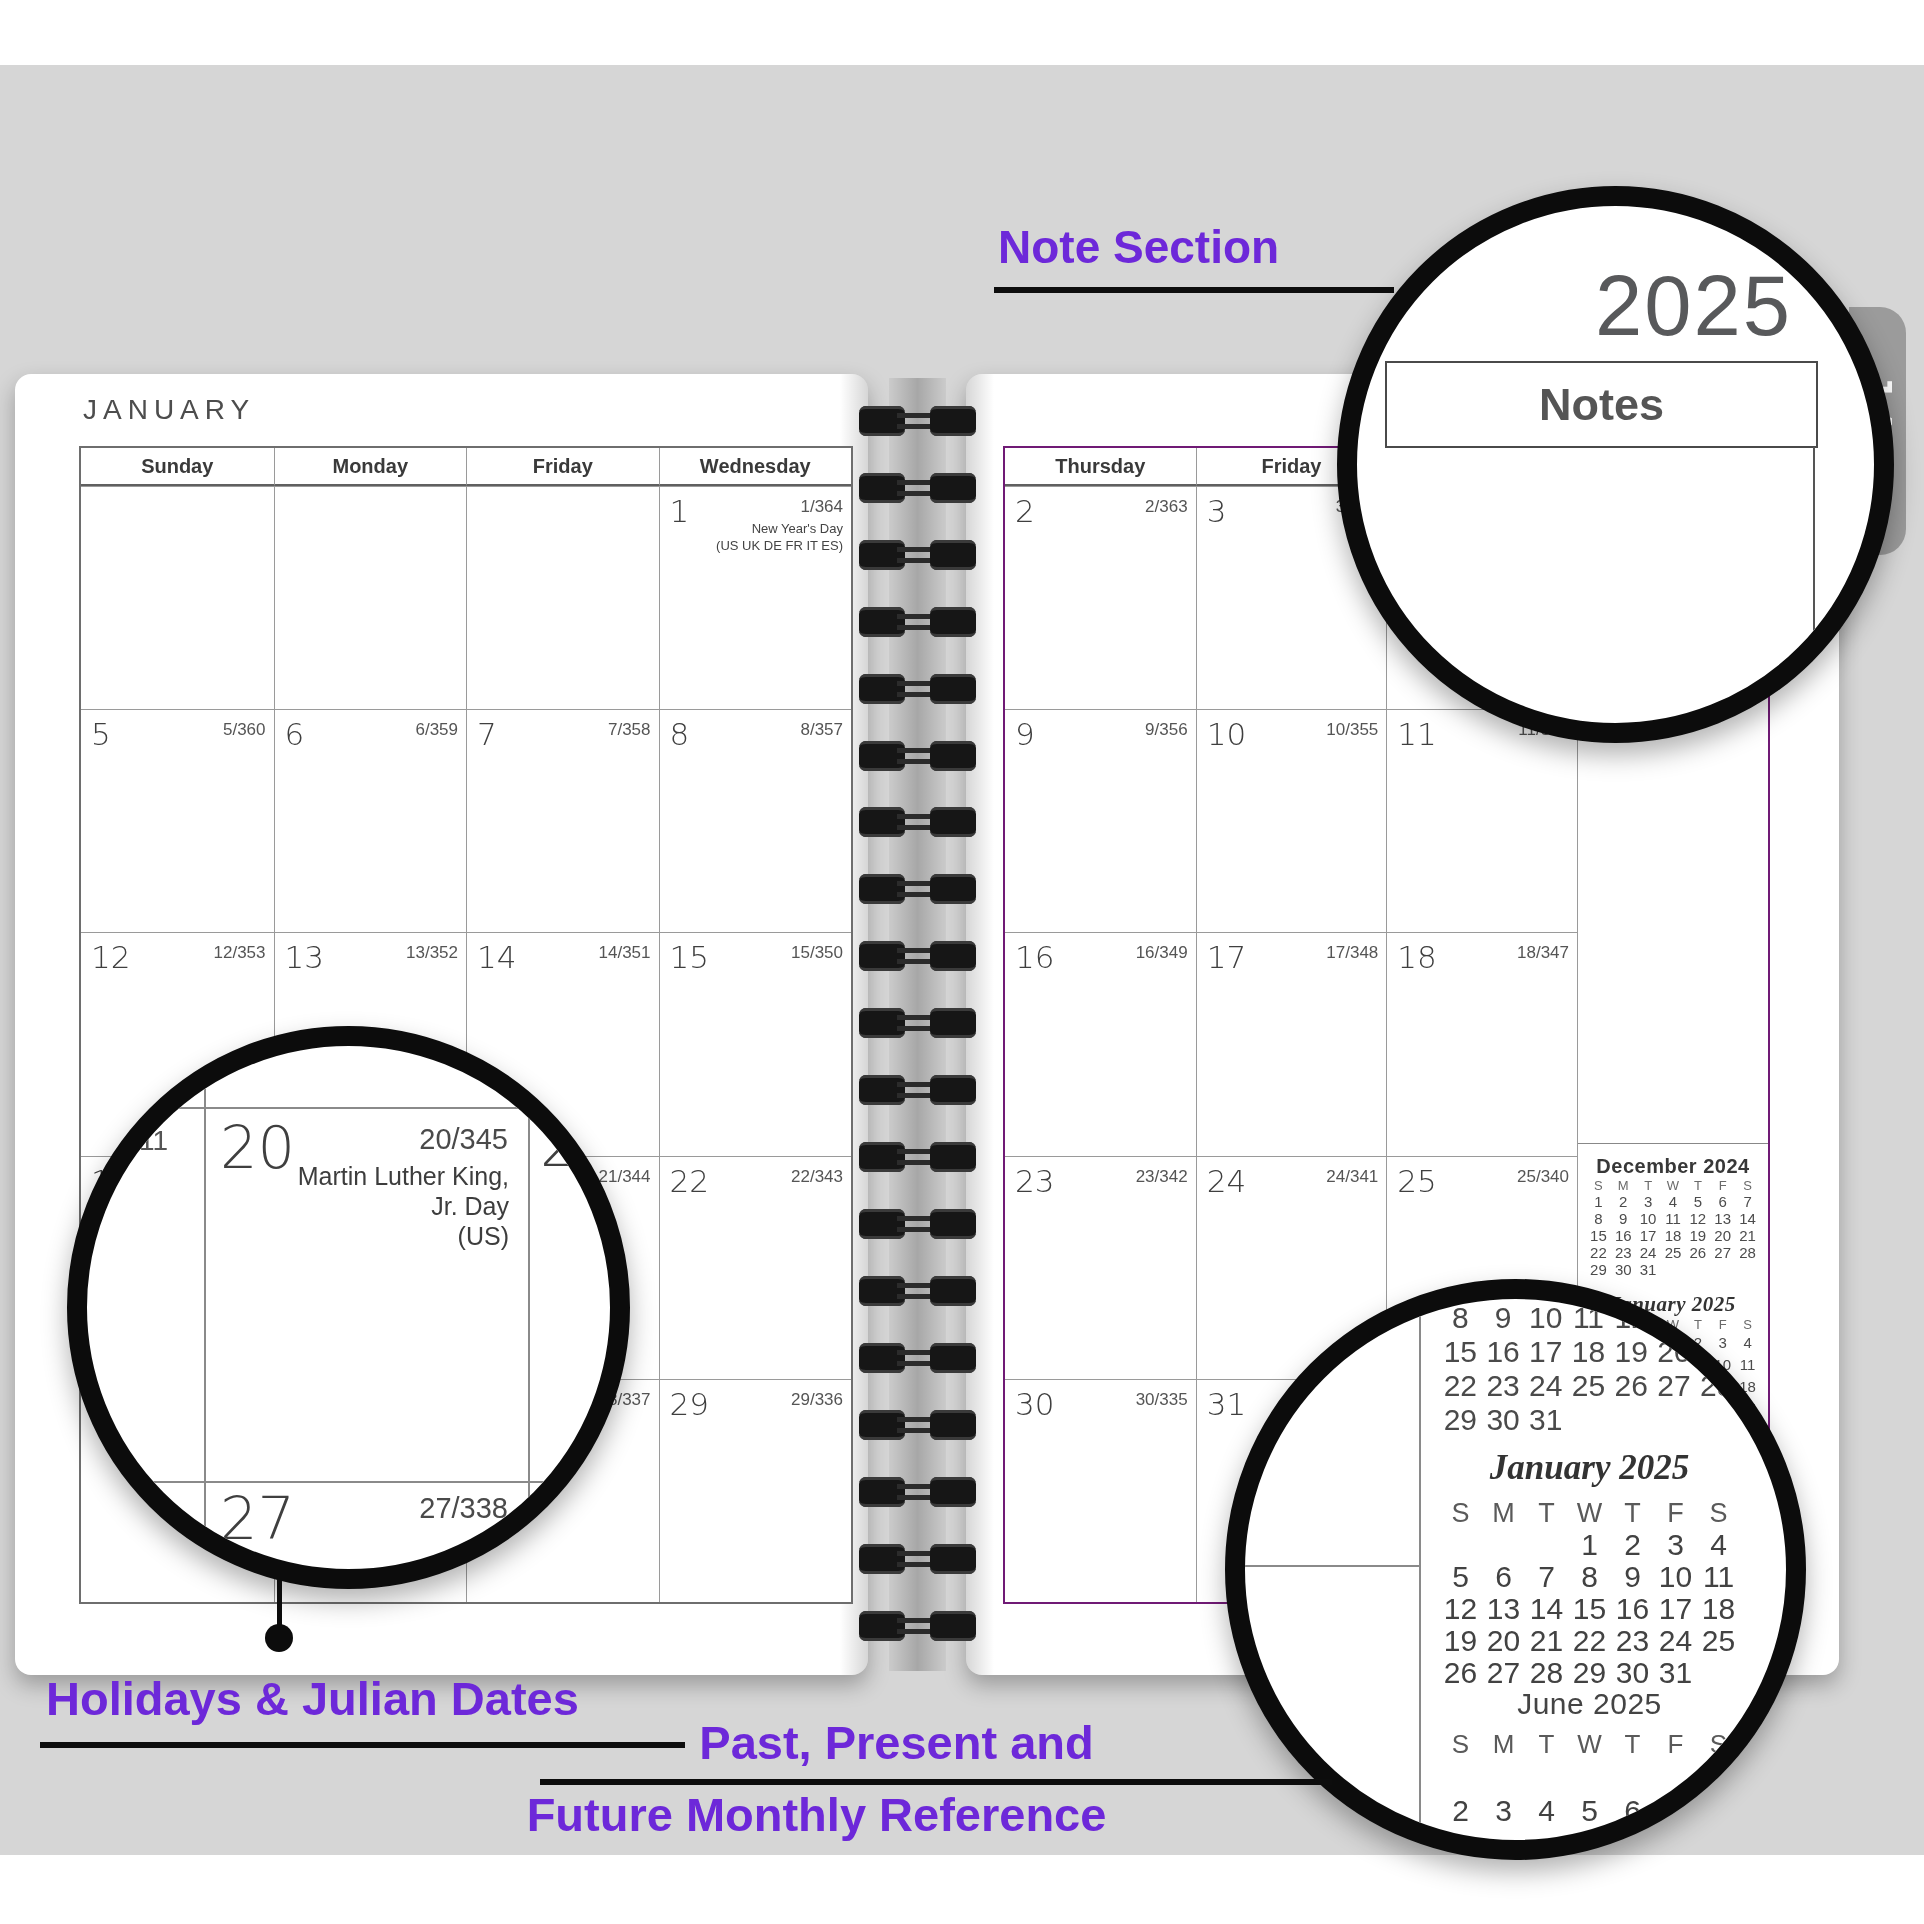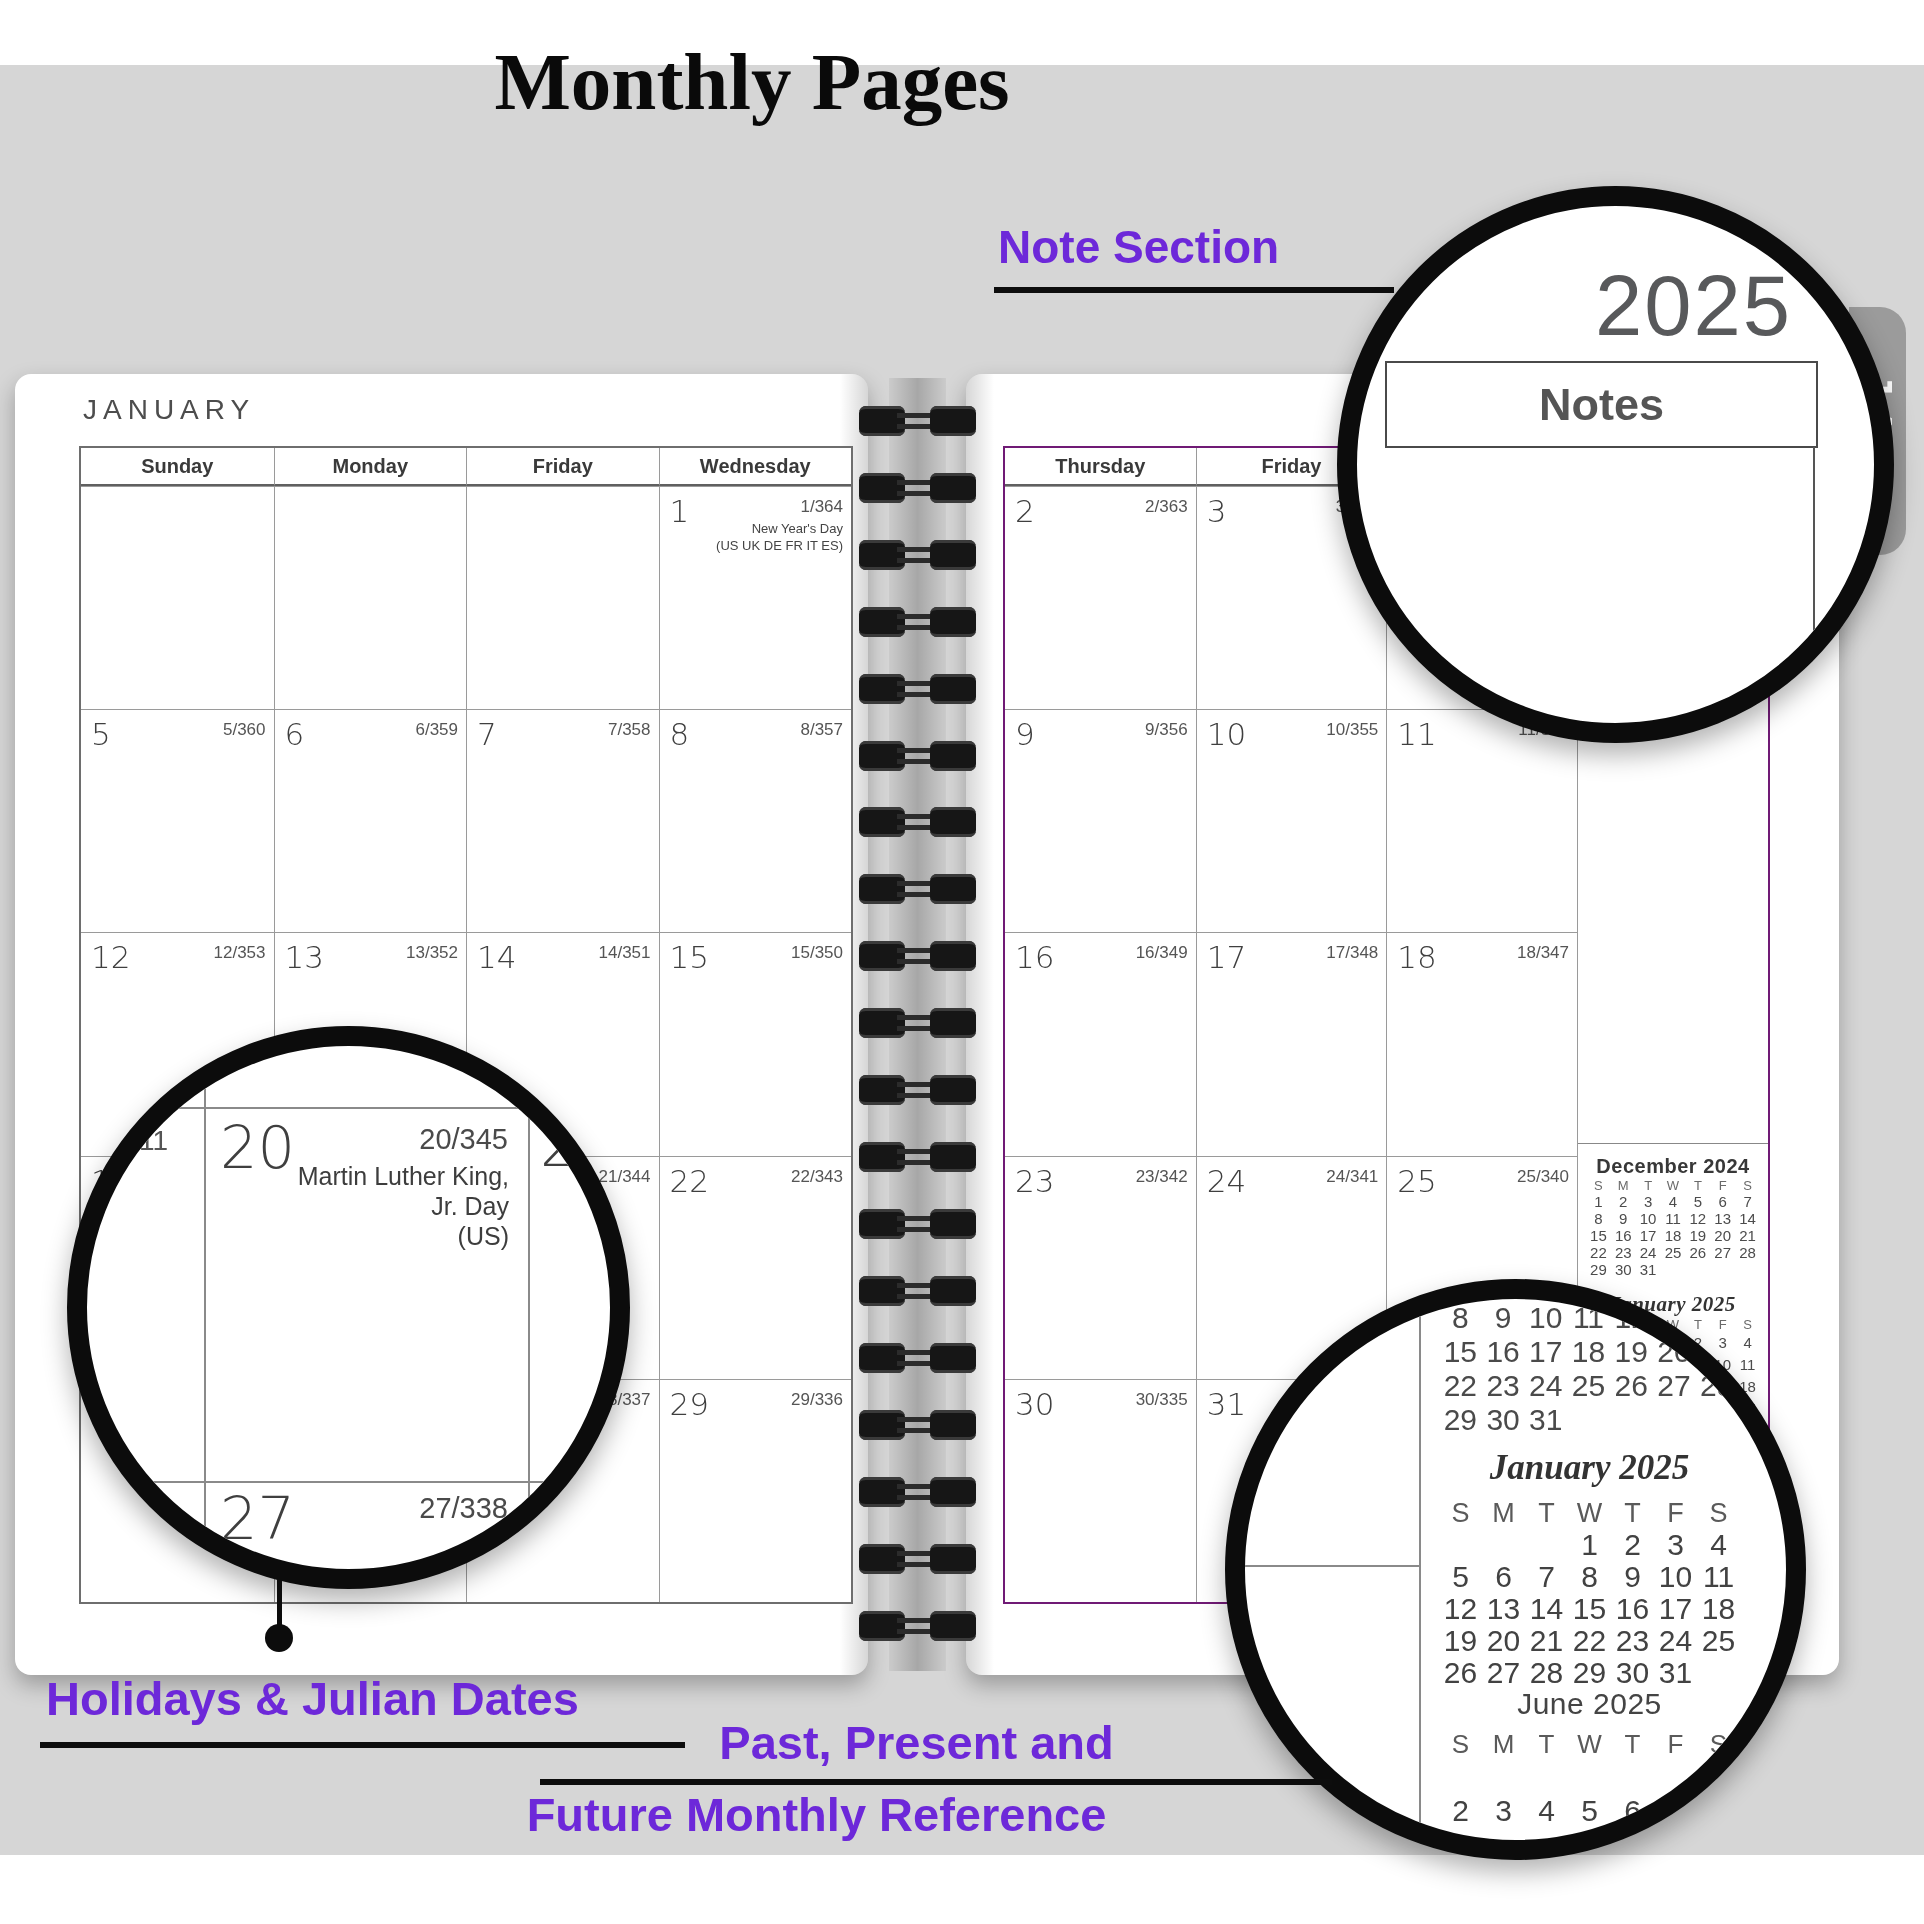--- a/index.html
+++ b/index.html
@@ -11,21 +11,21 @@
   #strip-bottom{left:0;top:1855px;width:100%;height:69px;background:#ffffff;}
   
   #main-title{left:356px;top:36px;width:792px;text-align:center;
     font-family:"Liberation Serif", serif;font-weight:700;font-size:81px;color:#0a0a0a;}
   
   .callout{font-weight:700;color:#6d28d9;}
   #note-section-label{left:998px;top:220px;font-size:46px;}
   #note-section-underline{left:994px;top:287px;width:400px;height:6px;background:#0d0d0d;}
   #holidays-label{left:46px;top:1671px;font-size:47px;}
   #holidays-underline{left:40px;top:1742px;width:645px;height:6px;background:#0d0d0d;}
-  #past-label-1{left:456px;top:1715px;width:921px;text-align:center;font-size:47px;}
+  #past-label-1{left:436px;top:1715px;width:921px;text-align:center;font-size:47px;}
   #past-underline{left:540px;top:1779px;width:792px;height:6px;background:#0d0d0d;}
   #past-label-2{left:356px;top:1787px;width:921px;text-align:center;font-size:47px;}
   
   .page{background:#ffffff;border-radius:16px;box-shadow:0 10px 22px rgba(0,0,0,.28);}
   #page-left{left:15px;top:374px;width:853px;height:1301px;}
   #page-left::after{content:'';position:absolute;right:0;top:0;bottom:0;width:28px;
      background:linear-gradient(to right, rgba(0,0,0,0), rgba(0,0,0,.16));border-radius:0 16px 16px 0;}
   #page-right{left:966px;top:374px;width:873px;height:1301px;}
   #page-right::before{content:'';position:absolute;left:0;top:0;bottom:0;width:28px;
      background:linear-gradient(to left, rgba(0,0,0,0), rgba(0,0,0,.16));border-radius:16px 0 0 16px;}
@@ -116,21 +116,20 @@
   #br-feb .wk span{font-size:30px;color:#424242;line-height:34px;}
 </style>
 </head>
 <body>
 
 <div id="canvas">
 
   <div class="abs" id="strip-top"></div>
   <div class="abs" id="strip-bottom"></div>
 
-  <div class="abs" id="main-title">Monthly Pages</div>
 
   <div class="abs callout" id="note-section-label">Note Section</div>
   <div class="abs" id="note-section-underline"></div>
 
   <div class="abs page" id="page-left"></div>
   <div class="abs" id="month-title">JANUARY</div>
   <div class="abs cal-table" id="left-grid">
       <div class="ghd c0">Sunday</div>
       <div class="ghd">Monday</div>
       <div class="ghd">Friday</div>

